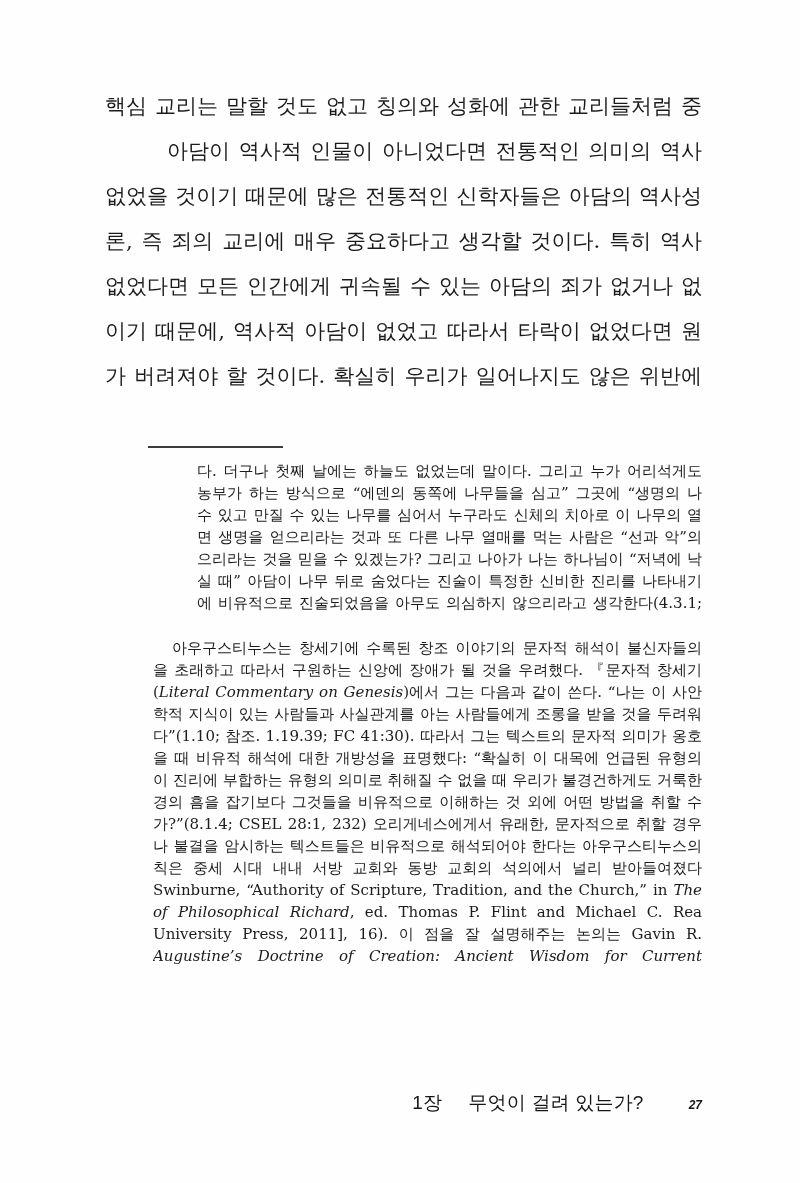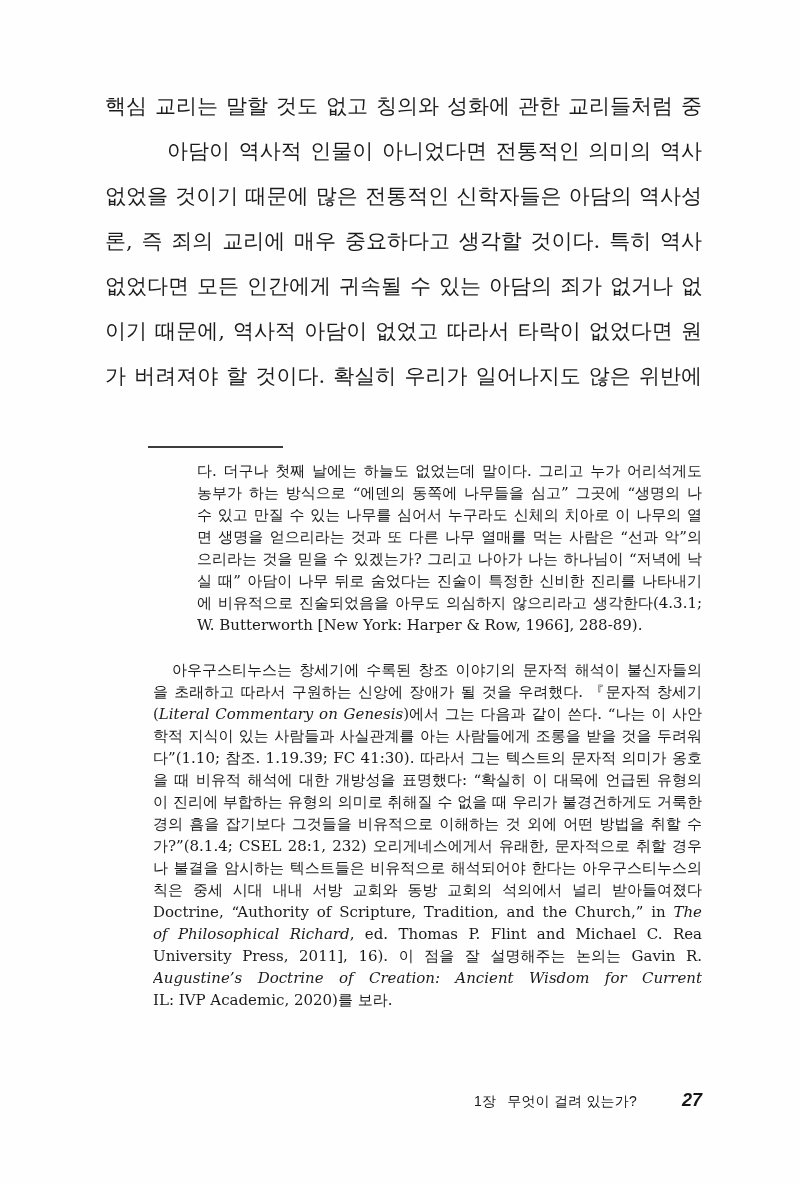--- a/index.html
+++ b/index.html
@@ -66,27 +66,27 @@
     right: 98px;
     top: 1090px;
     display: flex;
     align-items: baseline;
     gap: 45px;
     font-family: "Liberation Sans", "DejaVu Sans", sans-serif;
     color: #161616;
   }
   .footer-chapter {
     display: flex;
-    gap: 11px;
-    font-size: 14px;
+    gap: 26px;
+    font-size: 19px;
     letter-spacing: 0.2px;
     justify-content: center;
   }
   .footer-page {
-    font-size: 18px;
+    font-size: 12px;
     font-weight: bold;
     font-style: italic;
   }
 </style>
 </head>
 <body>
 
 <div class="page">
 
   <div class="main-text">
@@ -107,40 +107,38 @@
 
   <div class="footnotes">
     <div class="fn-block fn-indent">
         <div class="line"><span>다. 더구나 첫째 날에는 하늘도 없었는데 말이다. 그리고 누가 어리석게도 하나님이</span></div>
         <div class="line"><span>농부가 하는 방식으로 “에덴의 동쪽에 나무들을 심고” 그곳에 “생명의 나무”, 즉 볼</span></div>
         <div class="line"><span>수 있고 만질 수 있는 나무를 심어서 누구라도 신체의 치아로 이 나무의 열매를 먹으</span></div>
         <div class="line"><span>면 생명을 얻으리라는 것과 또 다른 나무 열매를 먹는 사람은 “선과 악”의 지식을 얻</span></div>
         <div class="line"><span>으리라는 것을 믿을 수 있겠는가? 그리고 나아가 나는 하나님이 “저녁에 낙원에 거니</span></div>
         <div class="line"><span>실 때” 아담이 나무 뒤로 숨었다는 진술이 특정한 신비한 진리를 나타내기 위해 성경</span></div>
         <div class="line"><span>에 비유적으로 진술되었음을 아무도 의심하지 않으리라고 생각한다(4.3.1; trans. G.</span></div>
-        <div class="line end"><span>W. Butterworth [New York: Harper &amp; Row, 1966], 288-89).</span></div>
       </div>
     <div class="fn-gap"></div>
     <div class="fn-block">
         <div class="line ind"><span>아우구스티누스는 창세기에 수록된 창조 이야기의 문자적 해석이 불신자들의 조롱</span></div>
         <div class="line"><span>을 초래하고 따라서 구원하는 신앙에 장애가 될 것을 우려했다. 『문자적 창세기 주석』</span></div>
         <div class="line"><span>(</span><span class="it">Literal Commentary on Genesis</span><span>)에서 그는 다음과 같이 쓴다. “나는 이 사안들에 대한 과</span></div>
         <div class="line"><span>학적 지식이 있는 사람들과 사실관계를 아는 사람들에게 조롱을 받을 것을 두려워한</span></div>
         <div class="line"><span>다”(1.10; 참조. 1.19.39; FC 41:30). 따라서 그는 텍스트의 문자적 의미가 옹호될 수 없</span></div>
         <div class="line"><span>을 때 비유적 해석에 대한 개방성을 표명했다: “확실히 이 대목에 언급된 유형의 것들</span></div>
         <div class="line"><span>이 진리에 부합하는 유형의 의미로 취해질 수 없을 때 우리가 불경건하게도 거룩한 성</span></div>
         <div class="line"><span>경의 흠을 잡기보다 그것들을 비유적으로 이해하는 것 외에 어떤 방법을 취할 수 있는</span></div>
         <div class="line"><span>가?”(8.1.4; CSEL 28:1, 232) 오리게네스에게서 유래한, 문자적으로 취할 경우 오류</span></div>
         <div class="line"><span>나 불결을 암시하는 텍스트들은 비유적으로 해석되어야 한다는 아우구스티누스의 원</span></div>
         <div class="line"><span>칙은 중세 시대 내내 서방 교회와 동방 교회의 석의에서 널리 받아들여졌다(Richard</span></div>
-        <div class="line"><span>Doctrine, “Authority of Scripture, Tradition, and the Church,” in </span><span class="it">The Oxford Handbook</span></div>
+        <div class="line"><span>Swinburne, “Authority of Scripture, Tradition, and the Church,” in </span><span class="it">The Oxford Handbook</span></div>
         <div class="line"><span class="it">of Philosophical Richard</span><span>, ed. Thomas P. Flint and Michael C. Rea [Oxford: Oxford</span></div>
         <div class="line"><span>University Press, 2011], 16). 이 점을 잘 설명해주는 논의는 Gavin R. Ortlund, </span></div>
         <div class="line"><span class="it">Augustine’s Doctrine of Creation: Ancient Wisdom for Current Controversy</span></div>
-        <div class="line end"><span>IL: IVP Academic, 2020)를 보라.</span></div>
       </div>
   </div>
 
   <div class="footer">
     <div class="footer-chapter">
       <span>1장</span>
       <span>무엇이 걸려 있는가?</span>
     </div>
     <span class="footer-page">27</span>
   </div>

